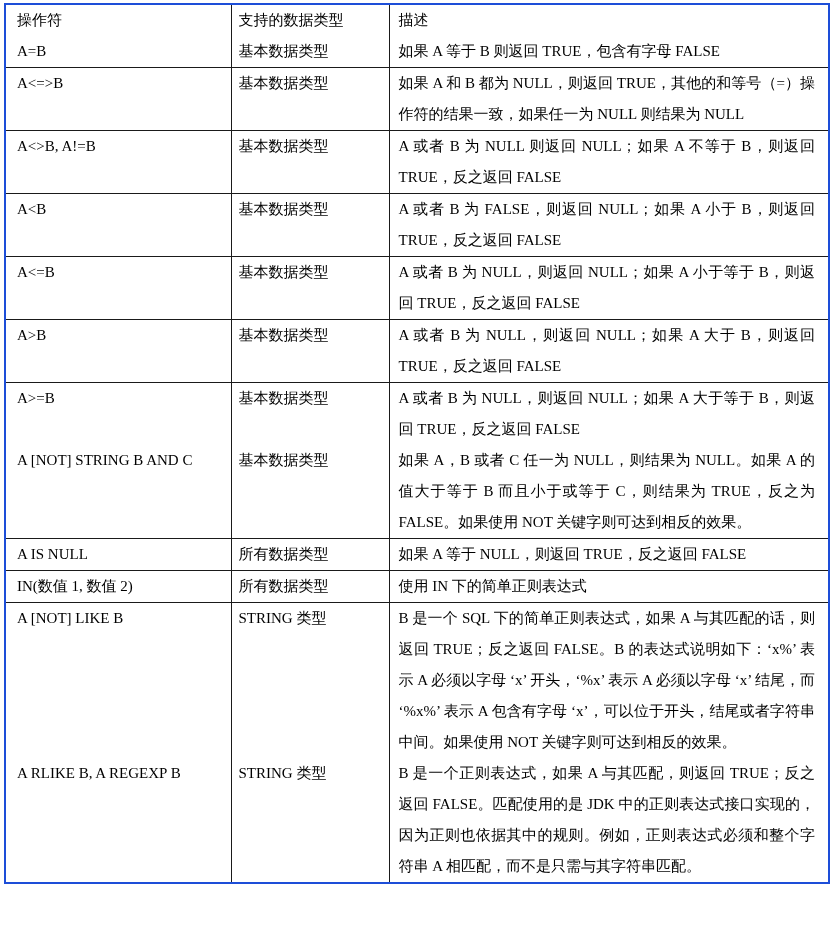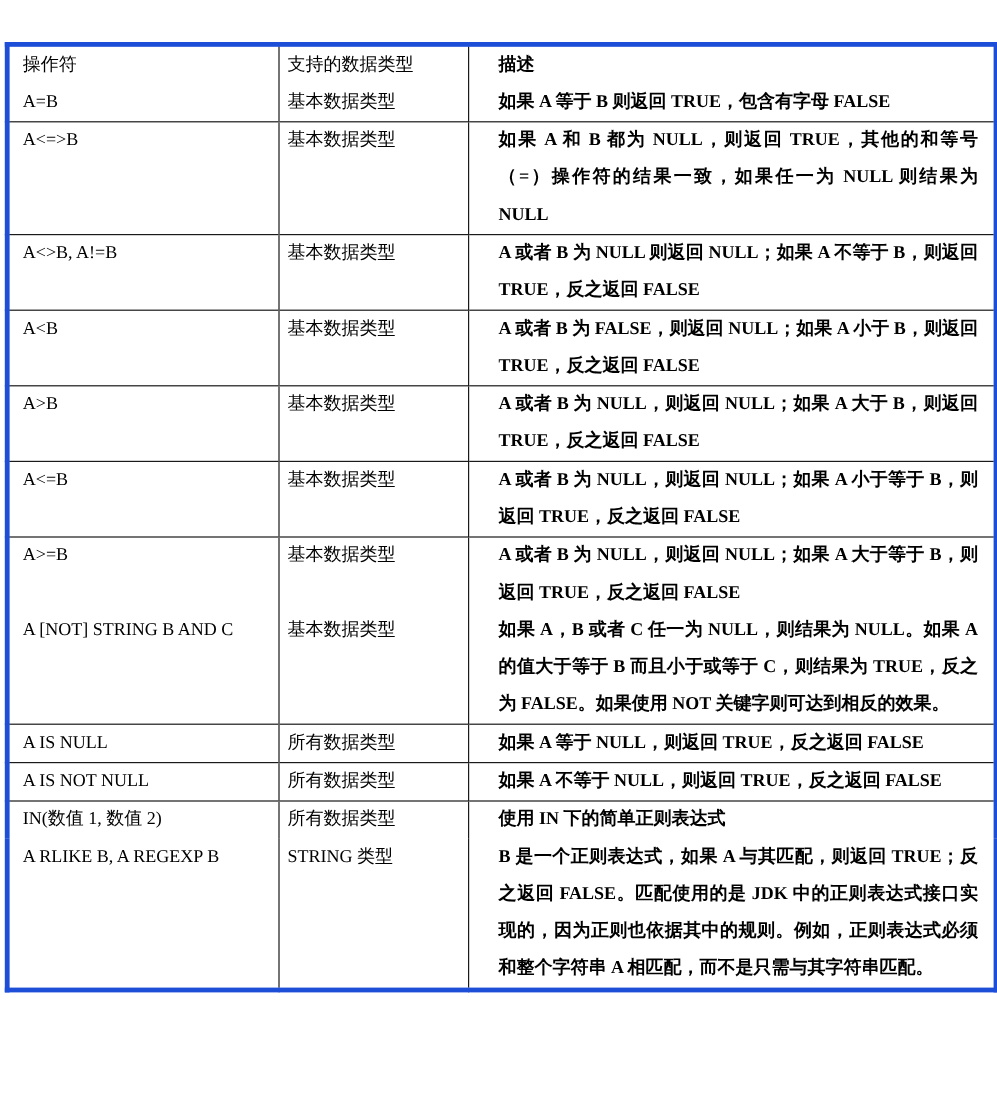--- a/index.html
+++ b/index.html
@@ -13,22 +13,21 @@
     color: #000000;
     overflow: hidden;
   }
   .page {
     padding: 3px 3px 0 4px;
   }
   table.op-table {
     border-collapse: collapse;
     table-layout: fixed;
     width: 824px;
-    border: 4px solid #1d4ed8;
-    margin-top: 32px;
+    border: 2px solid #1d4ed8;
   }
   td {
     vertical-align: top;
     font-size: 15px;
     line-height: 31px;
     padding: 0;
     word-break: break-word;
   }
   .col-op {
     width: 226px;
@@ -37,24 +36,23 @@
     border-right: 1px solid #1a1a1a;
   }
   .col-type {
     width: 158px;
     padding-left: 7px;
     padding-right: 6px;
     border-right: 1px solid #1a1a1a;
   }
   .col-desc {
     width: 440px;
-    padding-left: 25px;
+    padding-left: 9px;
     padding-right: 13px;
     text-align: justify;
-    font-weight: bold;
   }
   
   tr:not(:first-child):not(.merged) td {
     border-top: 1px solid #1a1a1a;
   }
 </style>
 </head>
 <body>
 
 <div class="page">
@@ -79,53 +77,53 @@
     <td class="col-op">A&lt;&gt;B, A!=B</td>
     <td class="col-type">基本数据类型</td>
     <td class="col-desc">A 或者 B 为 NULL 则返回 NULL；如果 A 不等于 B，则返回 TRUE，反之返回 FALSE</td>
   </tr>
         <tr>
     <td class="col-op">A&lt;B</td>
     <td class="col-type">基本数据类型</td>
     <td class="col-desc">A 或者 B 为 FALSE，则返回 NULL；如果 A 小于 B，则返回 TRUE，反之返回 FALSE</td>
   </tr>
         <tr>
+    <td class="col-op">A&lt;=B</td>
+    <td class="col-type">基本数据类型</td>
+    <td class="col-desc">A 或者 B 为 NULL，则返回 NULL；如果 A 小于等于 B，则返回 TRUE，反之返回 FALSE</td>
+  </tr>
+        <tr>
     <td class="col-op">A&gt;B</td>
     <td class="col-type">基本数据类型</td>
     <td class="col-desc">A 或者 B 为 NULL，则返回 NULL；如果 A 大于 B，则返回 TRUE，反之返回 FALSE</td>
-  </tr>
-        <tr>
-    <td class="col-op">A&lt;=B</td>
-    <td class="col-type">基本数据类型</td>
-    <td class="col-desc">A 或者 B 为 NULL，则返回 NULL；如果 A 小于等于 B，则返回 TRUE，反之返回 FALSE</td>
   </tr>
         <tr>
     <td class="col-op">A&gt;=B</td>
     <td class="col-type">基本数据类型</td>
     <td class="col-desc">A 或者 B 为 NULL，则返回 NULL；如果 A 大于等于 B，则返回 TRUE，反之返回 FALSE</td>
   </tr>
         <tr class="merged">
     <td class="col-op">A [NOT] STRING B AND C</td>
     <td class="col-type">基本数据类型</td>
     <td class="col-desc">如果 A，B 或者 C 任一为 NULL，则结果为 NULL。如果 A 的值大于等于 B 而且小于或等于 C，则结果为 TRUE，反之为 FALSE。如果使用 NOT 关键字则可达到相反的效果。</td>
   </tr>
         <tr>
     <td class="col-op">A IS NULL</td>
     <td class="col-type">所有数据类型</td>
     <td class="col-desc">如果 A 等于 NULL，则返回 TRUE，反之返回 FALSE</td>
   </tr>
         <tr>
-    <td class="col-op">A IS NOT NULL</td>
-    <td class="col-type">所有数据类型</td>
-    <td class="col-desc">如果 A 不等于 NULL，则返回 TRUE，反之返回 FALSE</td>
-  </tr>
-        <tr>
     <td class="col-op">IN(数值 1, 数值 2)</td>
     <td class="col-type">所有数据类型</td>
     <td class="col-desc">使用 IN 下的简单正则表达式</td>
+  </tr>
+        <tr>
+    <td class="col-op">A [NOT] LIKE B</td>
+    <td class="col-type">STRING 类型</td>
+    <td class="col-desc">B 是一个 SQL 下的简单正则表达式，如果 A 与其匹配的话，则返回 TRUE；反之返回 FALSE。B 的表达式说明如下：‘x%’ 表示 A 必须以字母 ‘x’ 开头，‘%x’ 表示 A 必须以字母 ‘x’ 结尾，而 ‘%x%’ 表示 A 包含有字母 ‘x’，可以位于开头，结尾或者字符串中间。如果使用 NOT 关键字则可达到相反的效果。</td>
   </tr>
         <tr class="merged">
     <td class="col-op">A RLIKE B, A REGEXP B</td>
     <td class="col-type">STRING 类型</td>
     <td class="col-desc">B 是一个正则表达式，如果 A 与其匹配，则返回 TRUE；反之返回 FALSE。匹配使用的是 JDK 中的正则表达式接口实现的，因为正则也依据其中的规则。例如，正则表达式必须和整个字符串 A 相匹配，而不是只需与其字符串匹配。</td>
   </tr>
       </tbody>
   </table>
 </div>
 

